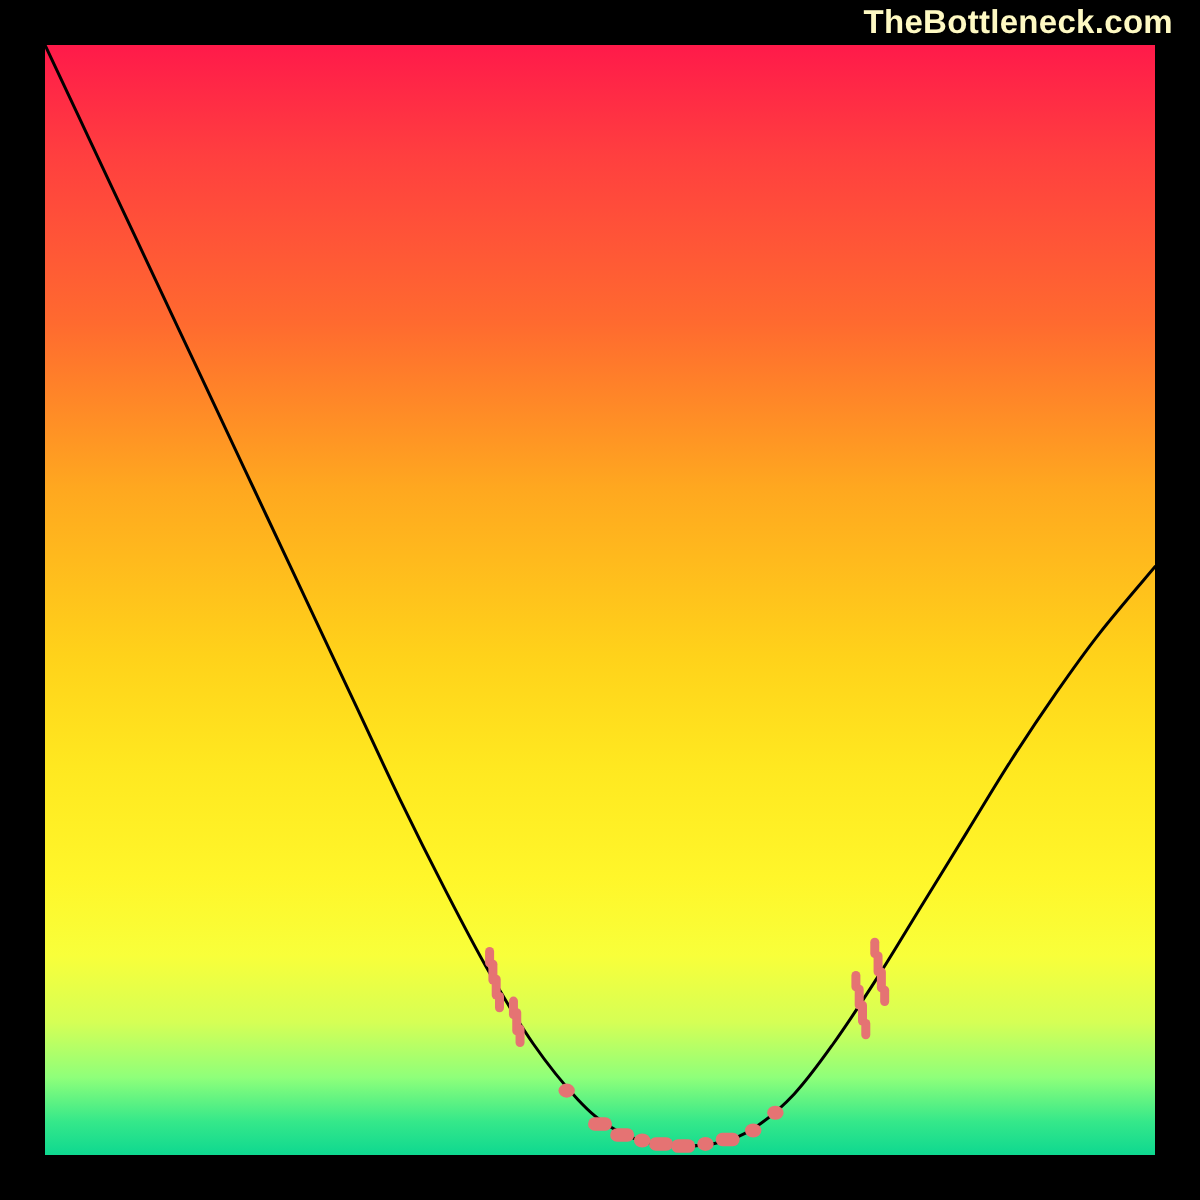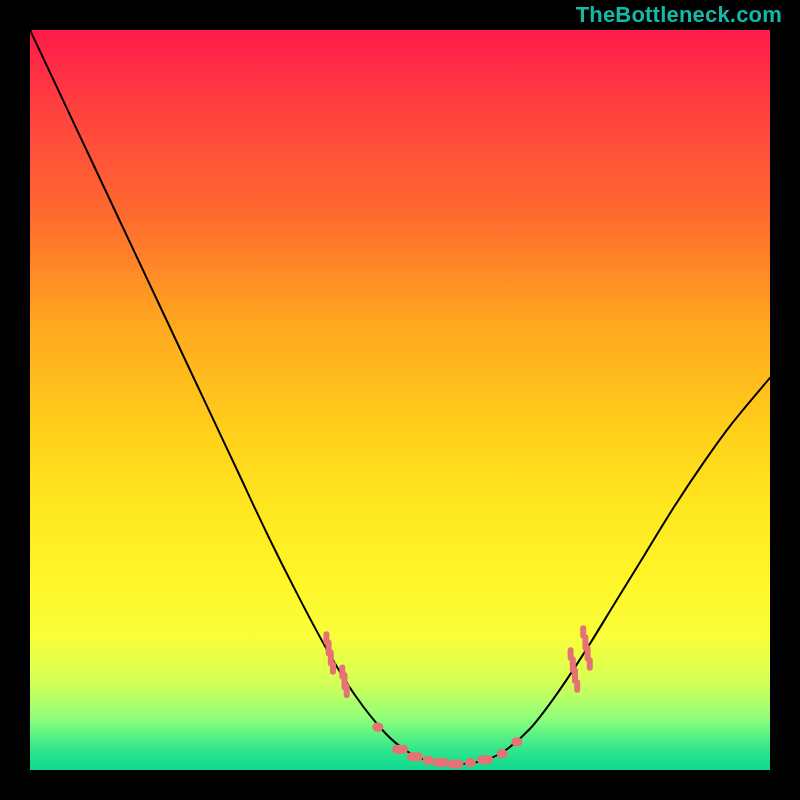--- a/index.html
+++ b/index.html
@@ -16,21 +16,21 @@
     height: 800px;
     background: #000000;
   }
   .watermark {
     position: absolute;
     top: 2px;
     right: 18px;
     font-family: Arial, Helvetica, sans-serif;
     font-size: 22px;
     font-weight: 600;
-    color: #14b8a6;
+    color: #fef9c3;
     letter-spacing: 0.2px;
   }
   .plot-panel {
     position: absolute;
     left: 30px;
     top: 30px;
     width: 740px;
     height: 740px;
     overflow: hidden;
   }

